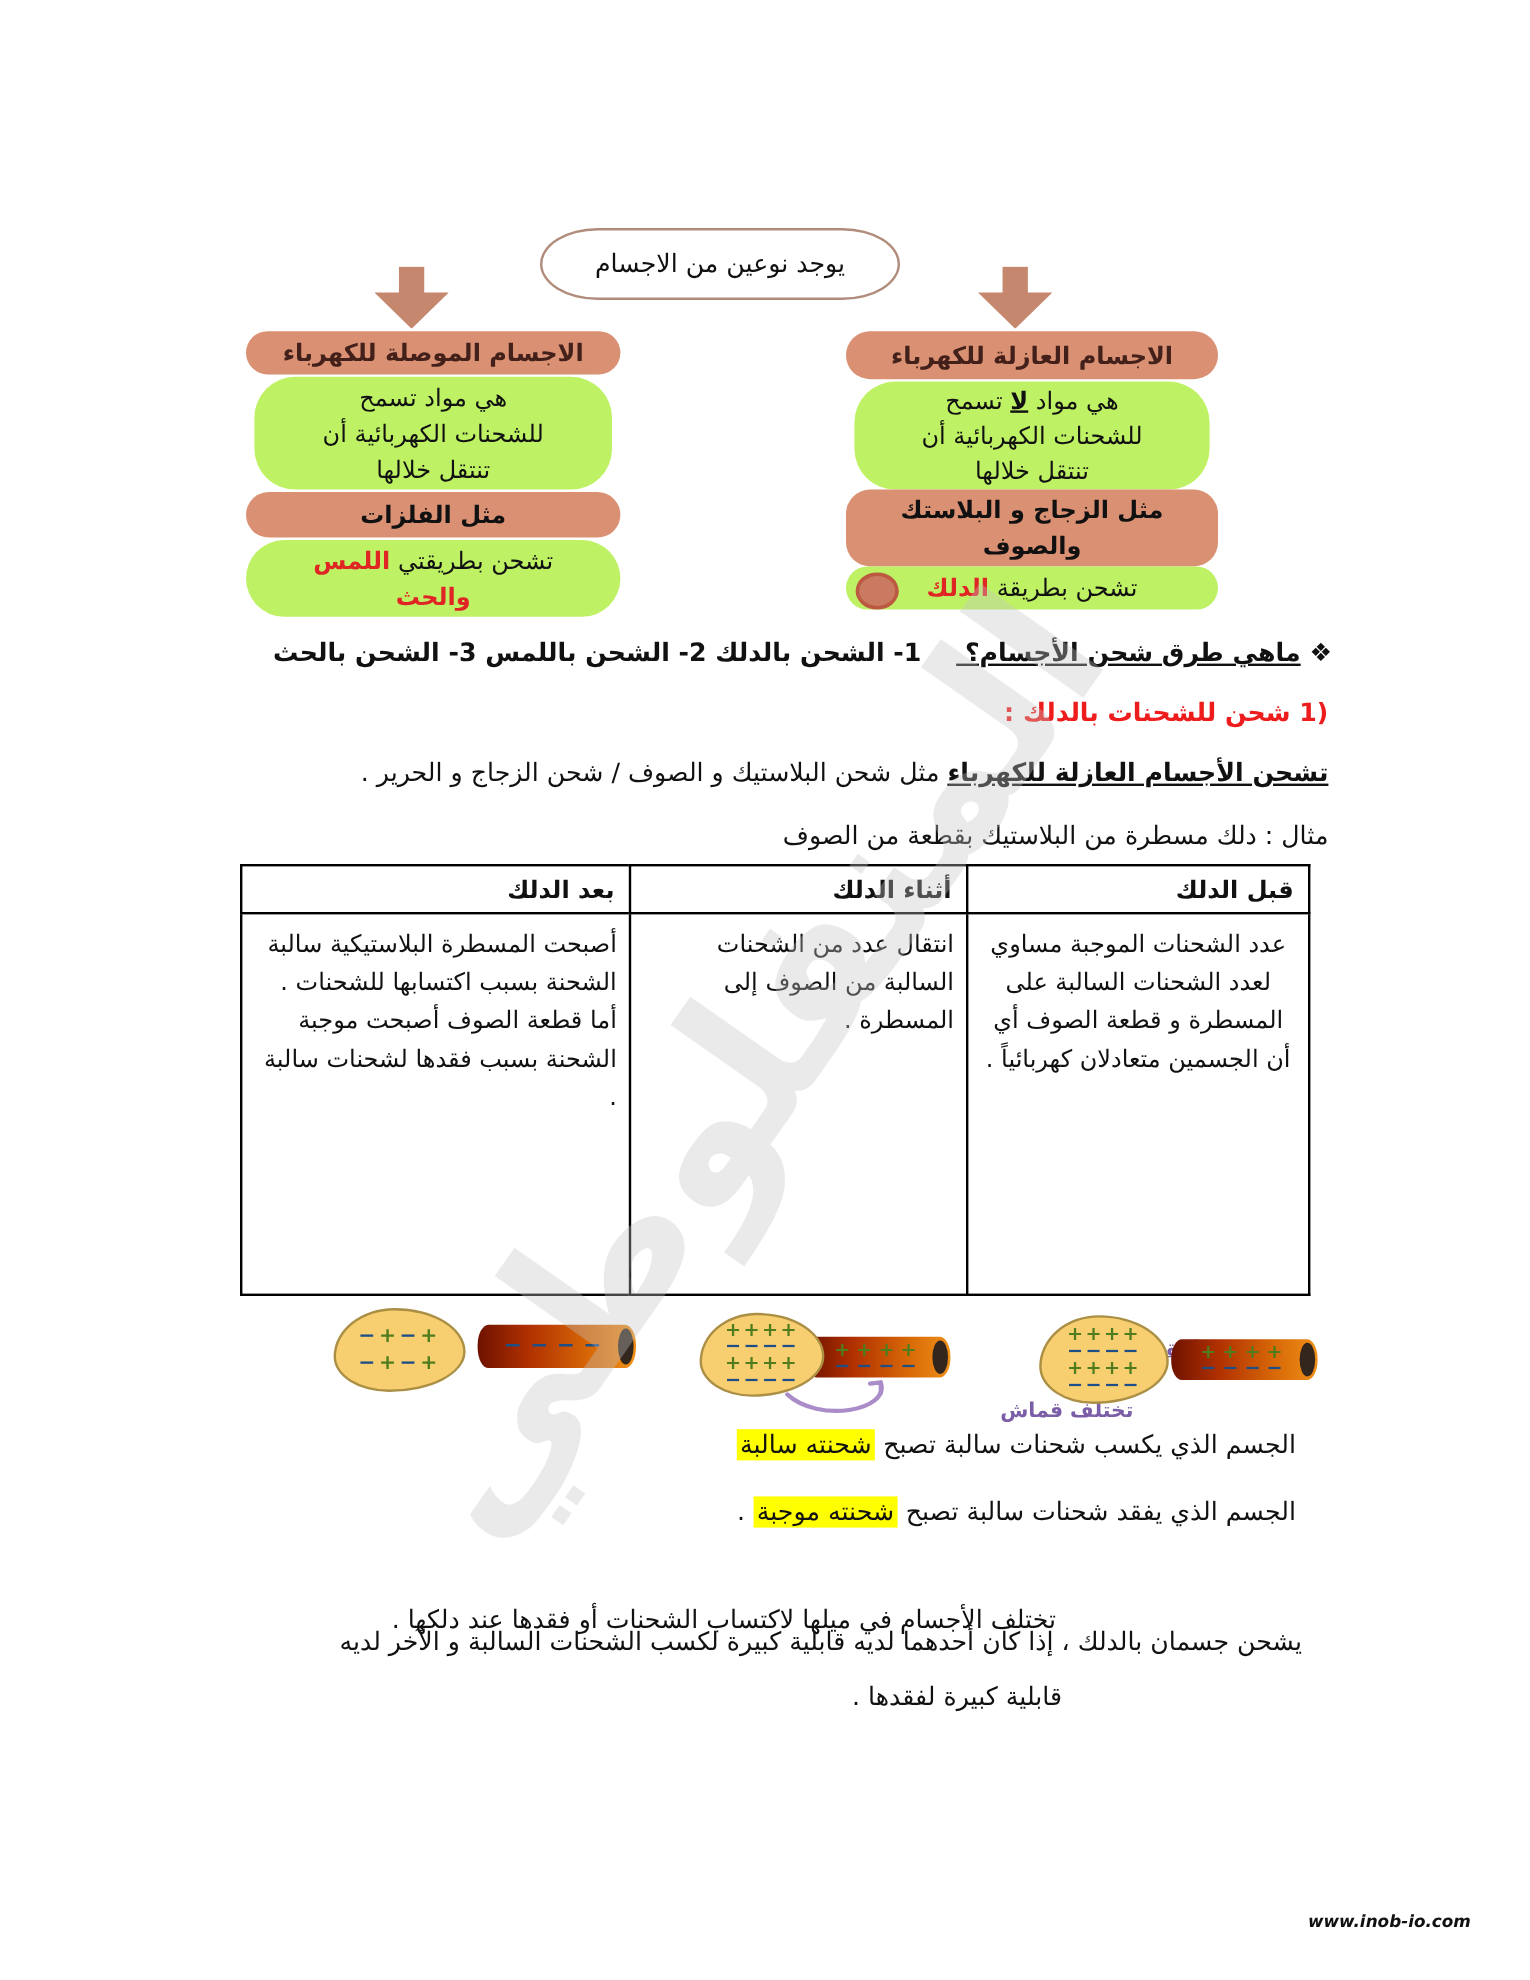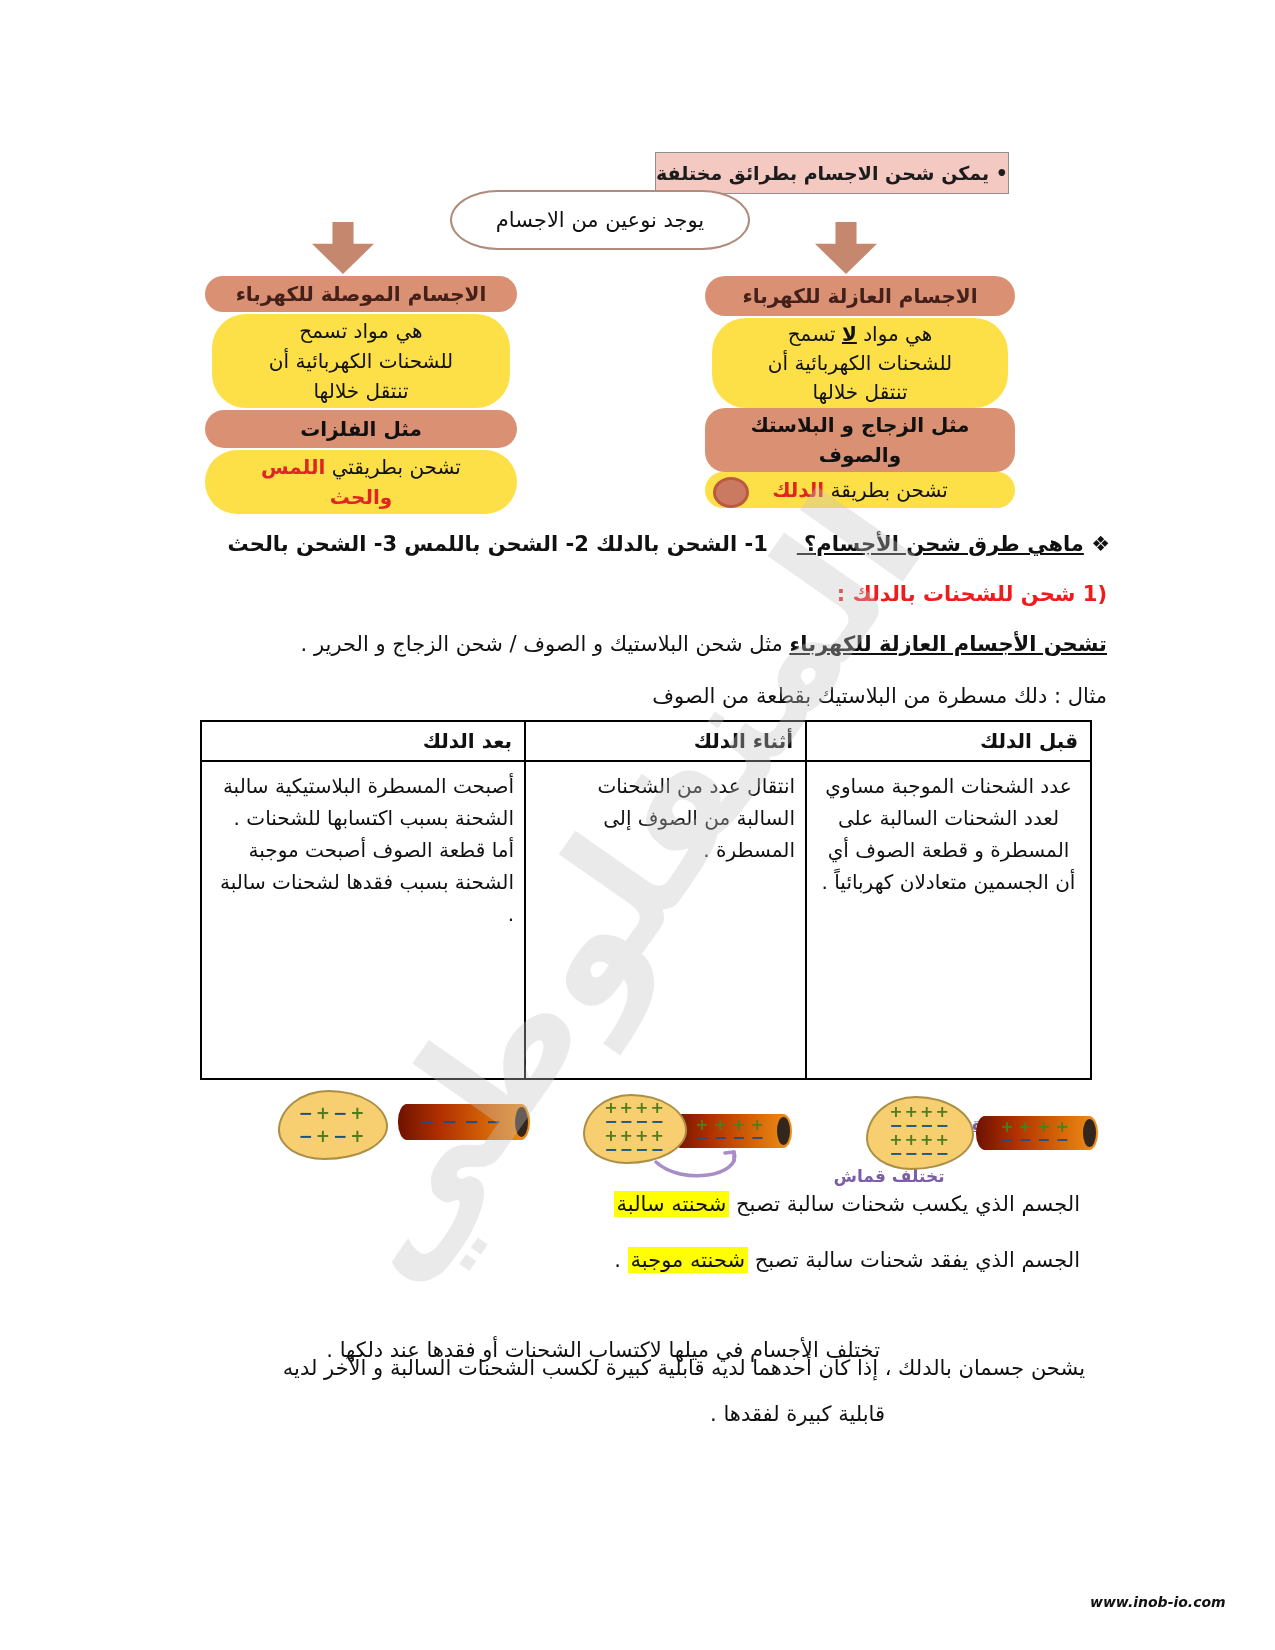--- a/index.html
+++ b/index.html
@@ -21,21 +21,21 @@
   }
   .block-arrow{
     width:62px; height:52px; background:#c5876d;
     clip-path:polygon(33% 0,67% 0,67% 42%,100% 42%,50% 100%,0 42%,33% 42%);
   }
   .pill-dark{
     background:#da9173; border-radius:20px; text-align:center;
     font-weight:bold; color:#43201a;
   }
   .pill-light{
-    background:#fde047; border-radius:34px; text-align:center; color:#111;
+    background:#bef264; border-radius:34px; text-align:center; color:#111;
   }
   .red-t{color:#e02525; font-weight:bold;}
   .under{text-decoration:underline;}
   .dot-circle{
     position:absolute; left:8px; top:5px; width:30px; height:25px;
     background:#cb7a62; border:3px solid #bb5a41; border-radius:50%;
   }
   
   .tline{font-size:21px; color:#111; white-space:nowrap;}
   .q-line{font-weight:bold;}
@@ -90,21 +90,20 @@
   .footer{
     left:1090px; top:1594px; font-size:14px; font-weight:bold; font-style:italic;
     color:#111; direction:ltr;
   }
 </style>
 </head>
 <body>
 
 <div id="page">
 
-  <div class="abs hdr-box">• يمكن شحن الاجسام بطرائق مختلفة</div>
 
   <div class="abs bubble">يوجد نوعين من الاجسام</div>
 
   <div class="abs block-arrow" style="left:312px; top:222px;"></div>
   <div class="abs block-arrow" style="left:815px; top:222px;"></div>
 
   <div class="abs pill-dark" style="left:205px; top:276px; width:312px; height:36px; line-height:36px; font-size:20px;">الاجسام الموصلة للكهرباء</div>
   <div class="abs pill-light" style="left:212px; top:314px; width:298px; height:92px; font-size:20px; line-height:30px; padding-top:2px;">
     <span>هي مواد تسمح</span><br>
     <span>للشحنات الكهربائية أن</span><br>

